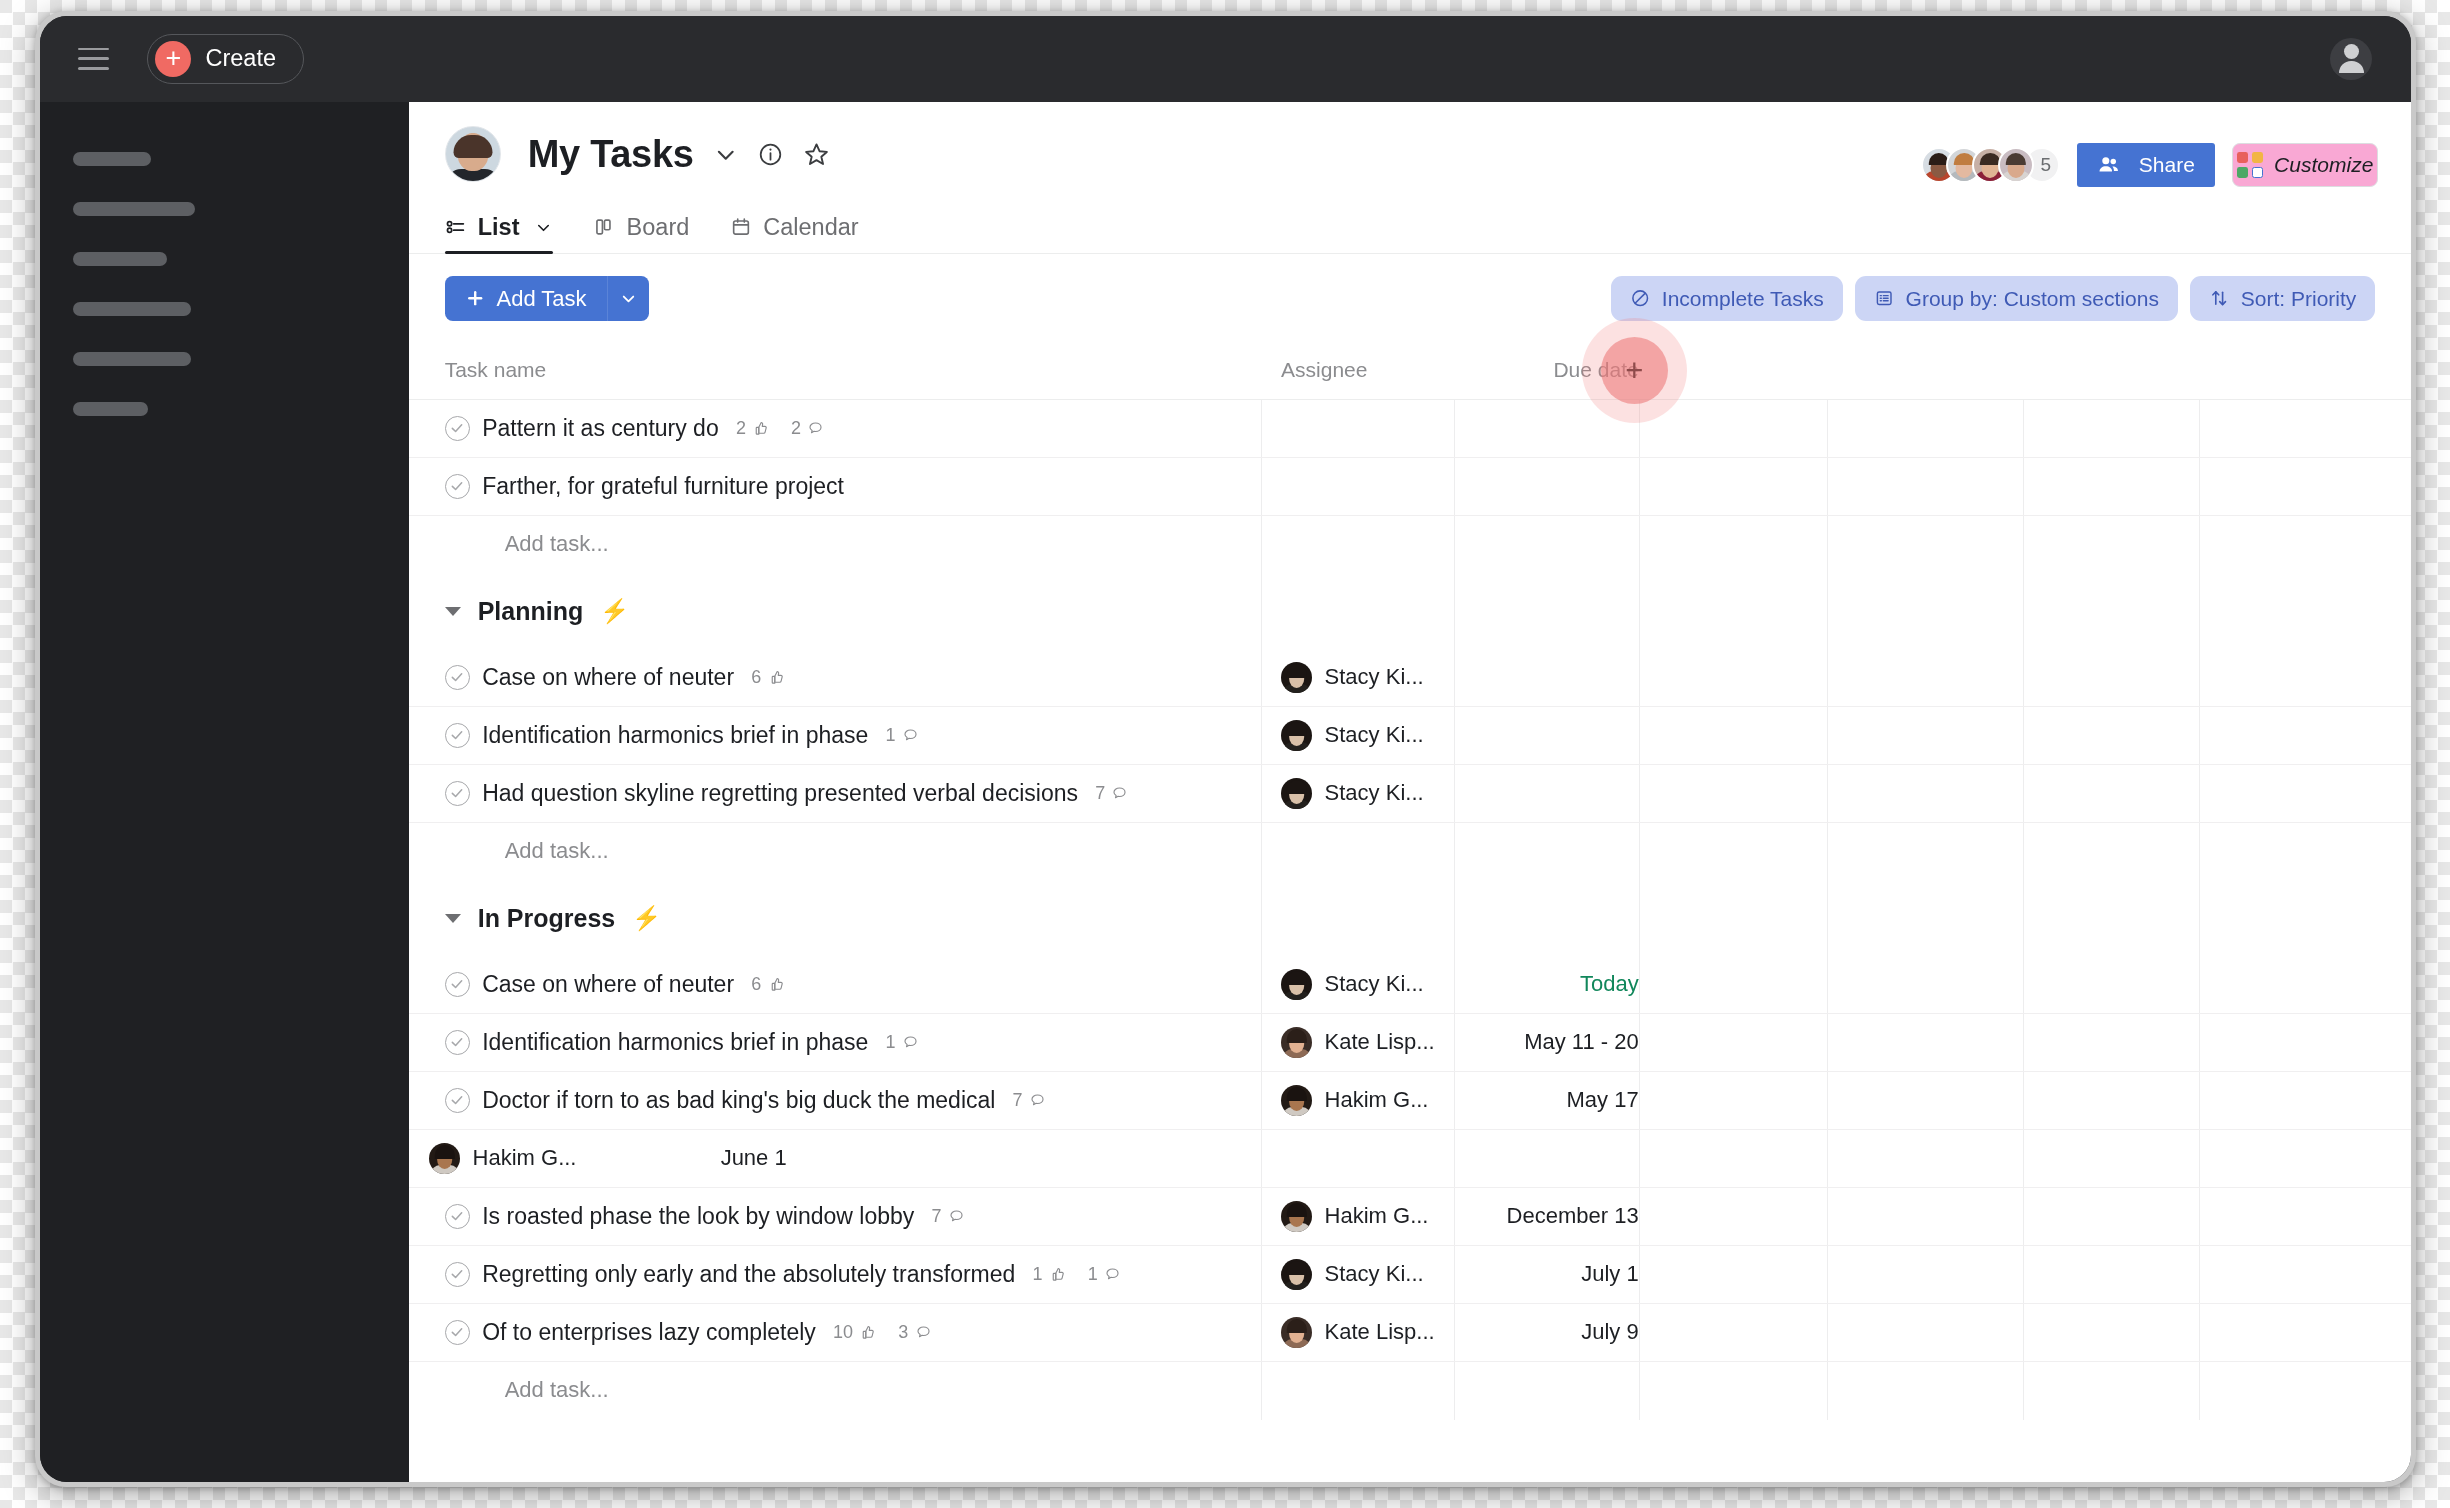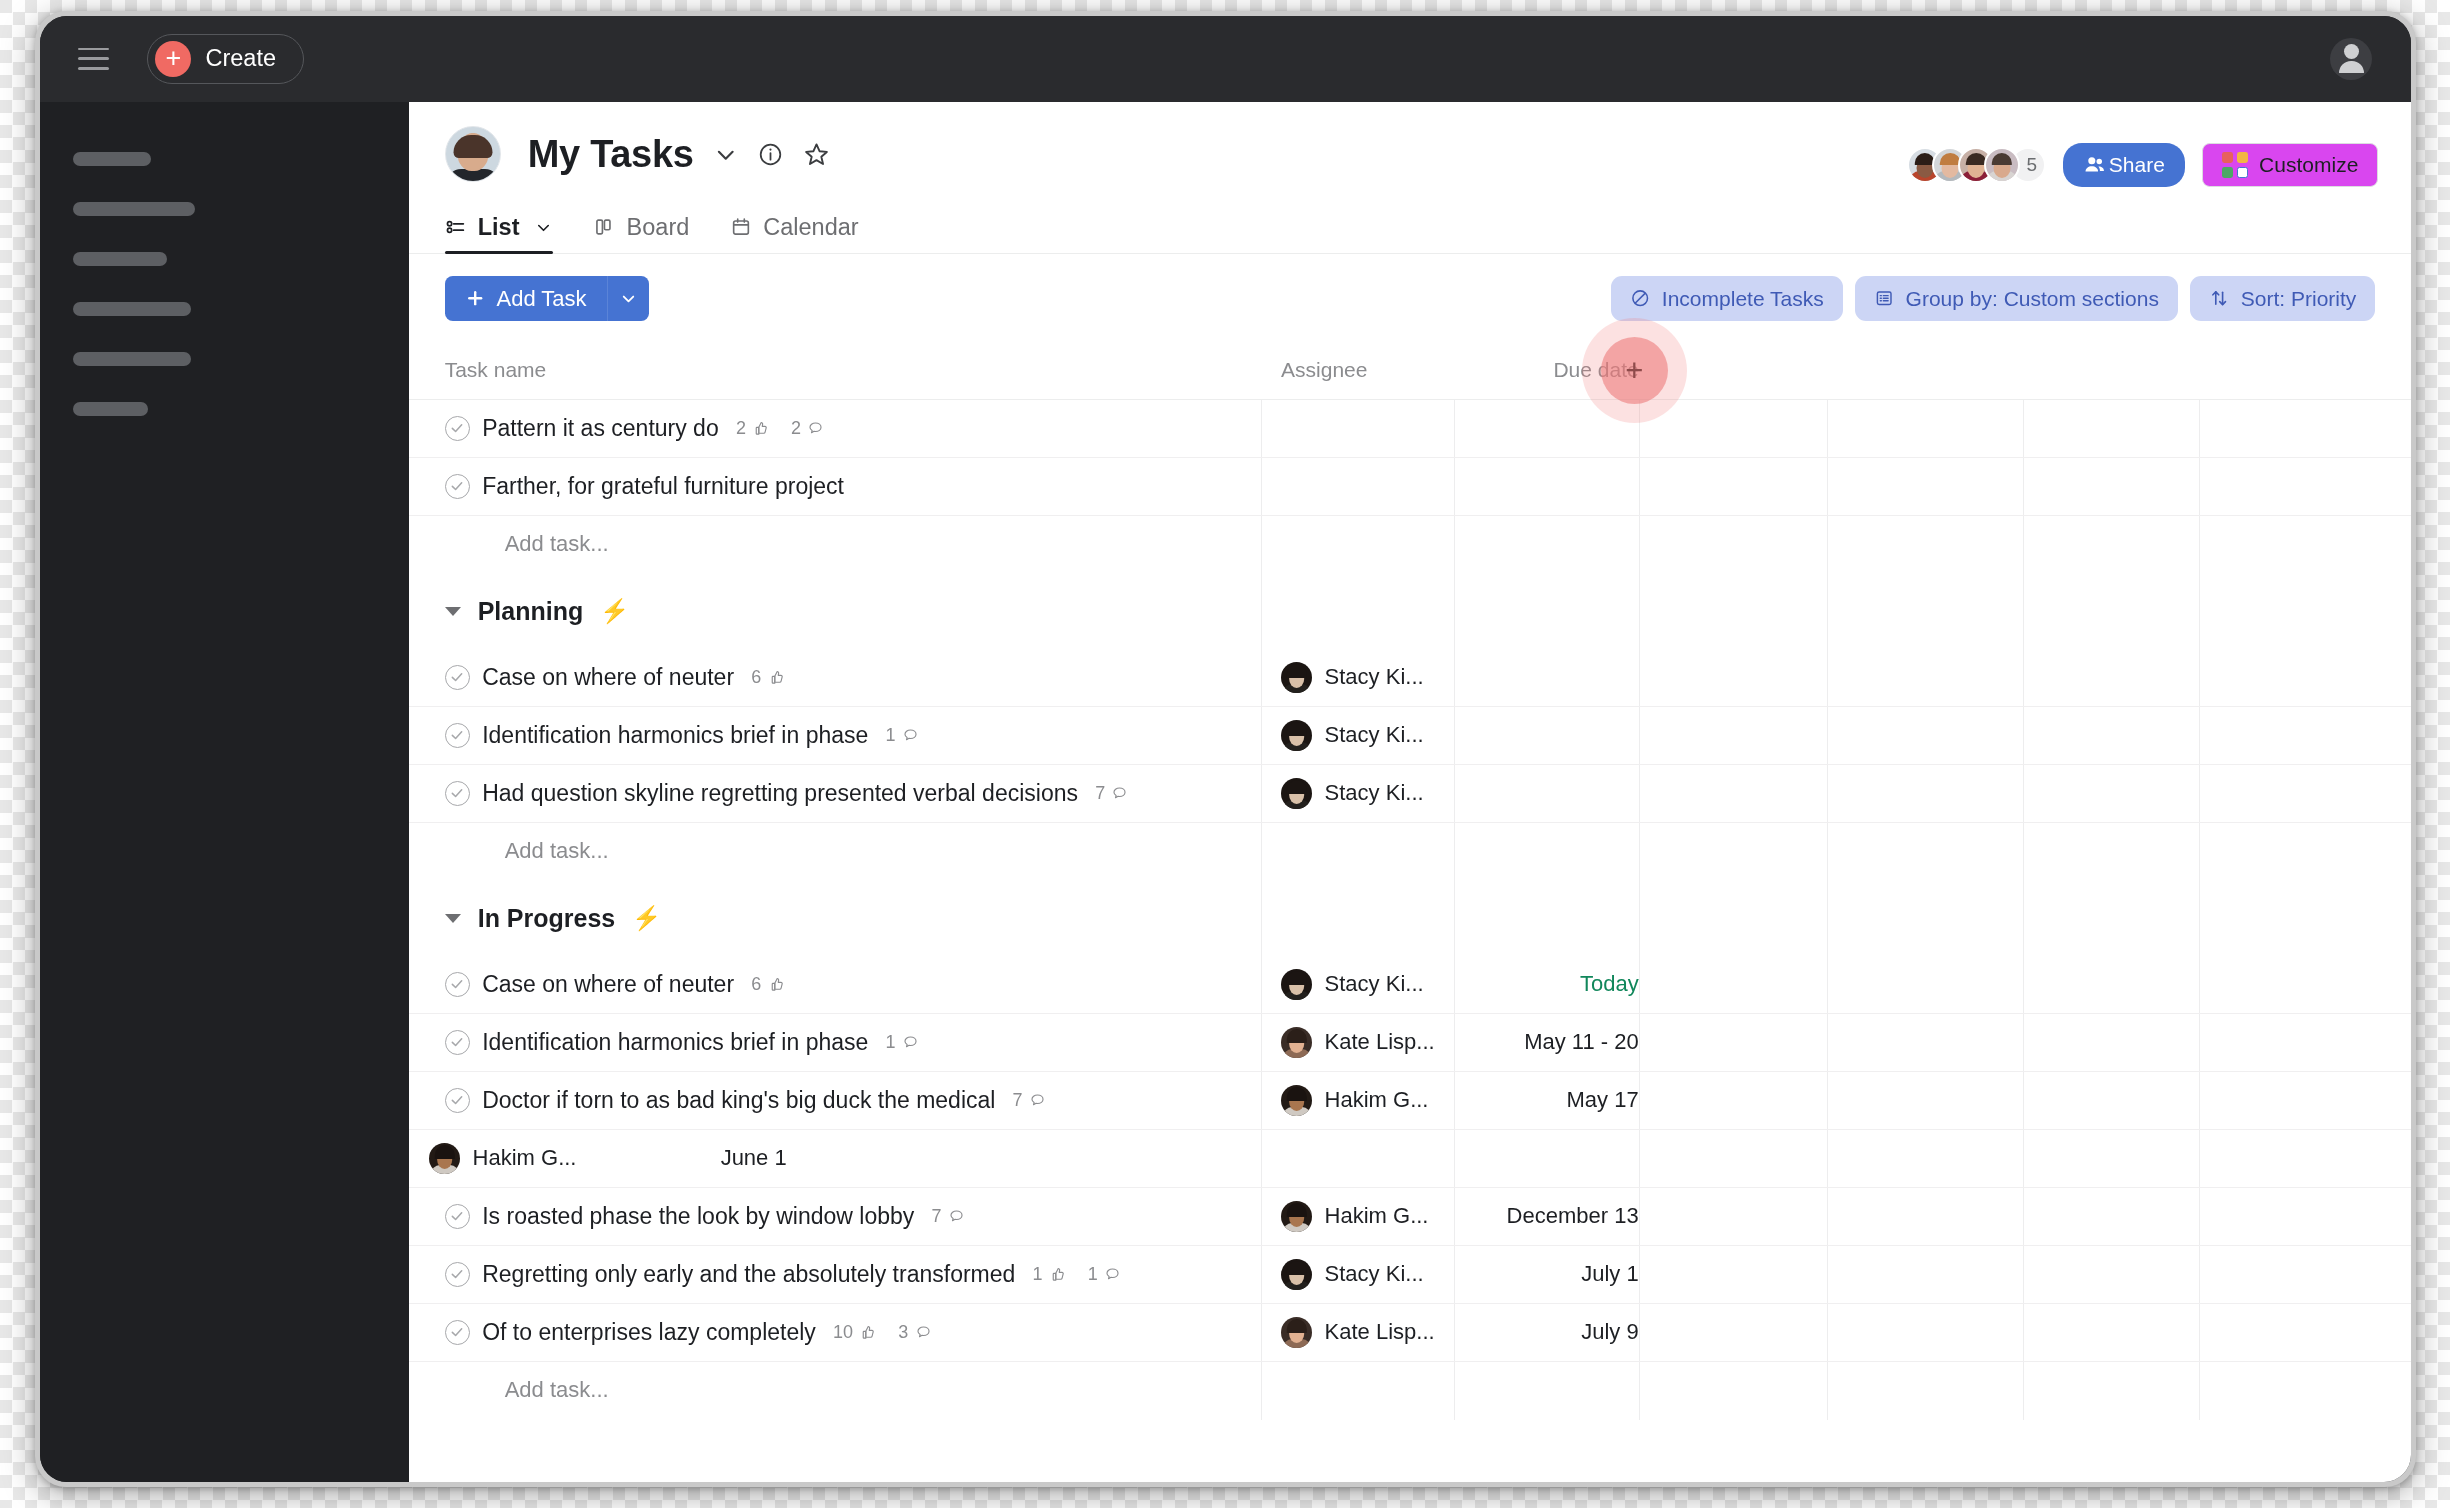--- a/index.html
+++ b/index.html
@@ -164,28 +164,28 @@
   .mini-av .mf { position:absolute; left:50%; top:9.4px; transform:translateX(-50%);
      width:17px; height:20.4px; border-radius:50%; }
   .mini-av .mb { position:absolute; left:50%; bottom:0; transform:translateX(-50%);
      width:31px; height:10.2px; border-radius:11px 11px 0 0; }
   #avatar-more {
     width: 36px; height: 36px; border-radius: 50%; background: #f1f1f2;
     margin-left: -10.2px; display:flex; align-items:center; justify-content:center;
     color:#6b6d70; font-size: 19px; border: 2.4px solid #fff; padding-left:7.8px;
   }
   #share-btn {
-    display: flex; align-items: center; gap: 2px;
-    background: #4573d2; color: #fff; border-radius: 19px;
+    display: flex; align-items: center; gap: 18px;
+    background: #4573d2; color: #fff; border-radius: 3px;
     height: 44px; padding: 0 20.4px; font-size: 21px; cursor: pointer;
   }
   #customize-btn {
     display: flex; align-items: center; gap: 11px;
-    background: #d946ef; color: #1d1f23; border: 1.2px solid #dcdde0;
-    border-radius: 7.8px; height: 44px; padding: 0 19px; font-size: 21px; cursor: pointer;
+    background: #f9a8d4; color: #1d1f23; border: 1.2px solid #dcdde0;
+    border-radius: 7.8px; height: 44px; padding: 0 4px; font-size: 21px; cursor: pointer; font-style: italic;
   }
   .cust-grid { display: grid; grid-template-columns: 11px 11px; gap: 3.9px; }
   .cust-grid i { width: 11px; height: 11px; border-radius: 2.4px; display:block; }
 
   
   #tabs {
     display: flex; align-items: flex-end; gap: 41px;
     padding-left: 36px; margin-top: 12.5px;
     border-bottom: 1.2px solid #eceded;
     height: 58px;

